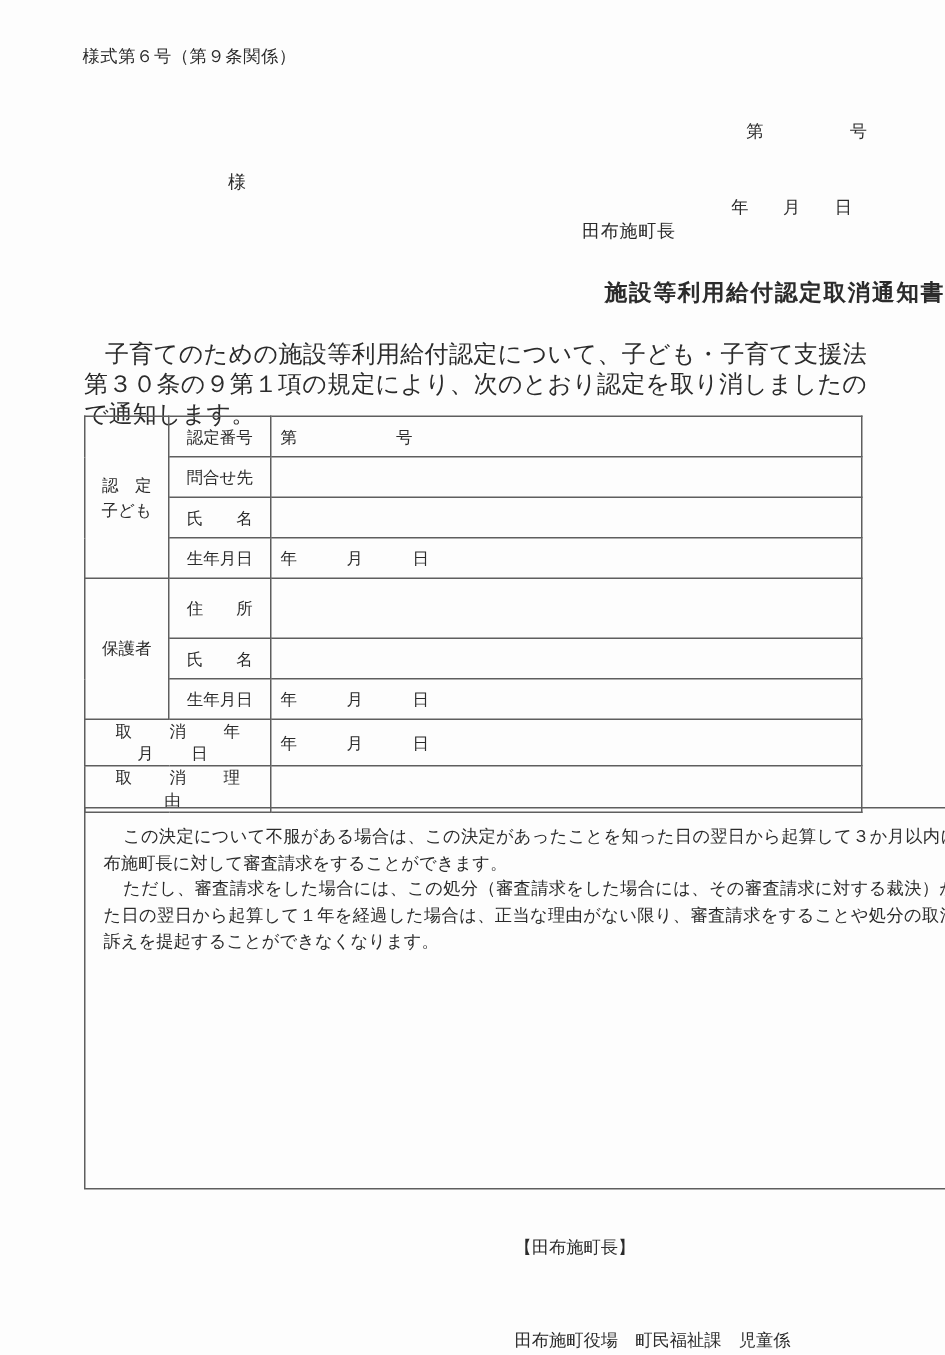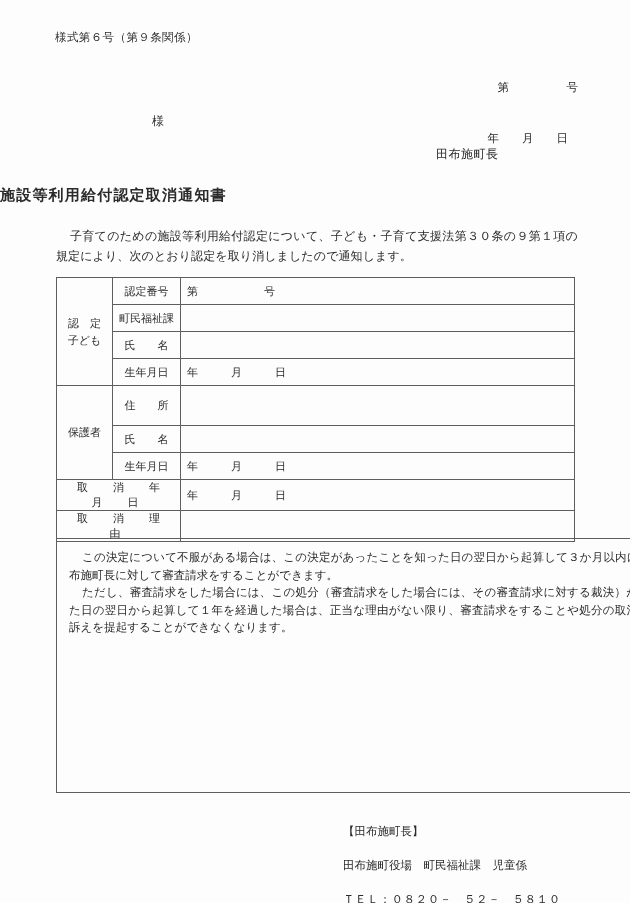--- a/index.html
+++ b/index.html
@@ -52,42 +52,41 @@
     font-size: 12px;
     white-space: pre;
   }
   .issuer {
     position: absolute;
     left: 388px;
     top: 146px;
     font-size: 12px;
     letter-spacing: 0.5px;
     white-space: pre;
-    margin-left: 48px;
   }
 
   
   .doc-title {
     position: absolute;
     left: 0;
     top: 186px;
     width: 630px;
-    text-align: left;
+    text-align: right;
     font-size: 15px;
     letter-spacing: 1.2px;
     font-weight: 600;
   }
 
   
   .intro {
     position: absolute;
     left: 56px;
     top: 226px;
     width: 522px;
-    font-size: 12px;
+    font-size: 16px;
     line-height: 20px;
     text-indent: 14px;
     text-align: justify;
     letter-spacing: 0.1px;
   }
 
   
   .form-table {
     position: absolute;
     left: 56px;
@@ -141,21 +140,21 @@
   
   .contact {
     position: absolute;
     left: 343px;
     top: 806px;
     font-size: 11.5px;
     line-height: 17px;
     white-space: pre-line;
   }
   .contact .c-title { display: block; }
-  .contact .c-office { display: block; }
+  .contact .c-office { display: block; margin-top: 28px; }
   .contact .c-tel { display: block; letter-spacing: 0.6px; }
 </style>
 </head>
 <body>
 
 <div class="page">
 
   <div class="form-no">様式第６号（第９条関係）</div>
 
   <div class="doc-number-block">
@@ -172,21 +171,21 @@
 
   <table class="form-table">
     <tbody>
       <tr>
         <td class="col-group" rowspan="4" style="white-space:pre-line;">認　定
 子ども</td>
         <td class="col-label">認定番号</td>
         <td class="col-value value-num">第　　　　　　号</td>
       </tr>
       <tr>
-        <td class="col-label">町民福祉課</td>
+        <td class="col-label">問合せ先</td>
         <td class="col-value"></td>
       </tr>
       <tr>
         <td class="col-label">氏　　名</td>
         <td class="col-value"></td>
       </tr>
       <tr>
         <td class="col-label">生年月日</td>
         <td class="col-value value-date">年　　　月　　　日</td>
       </tr>

